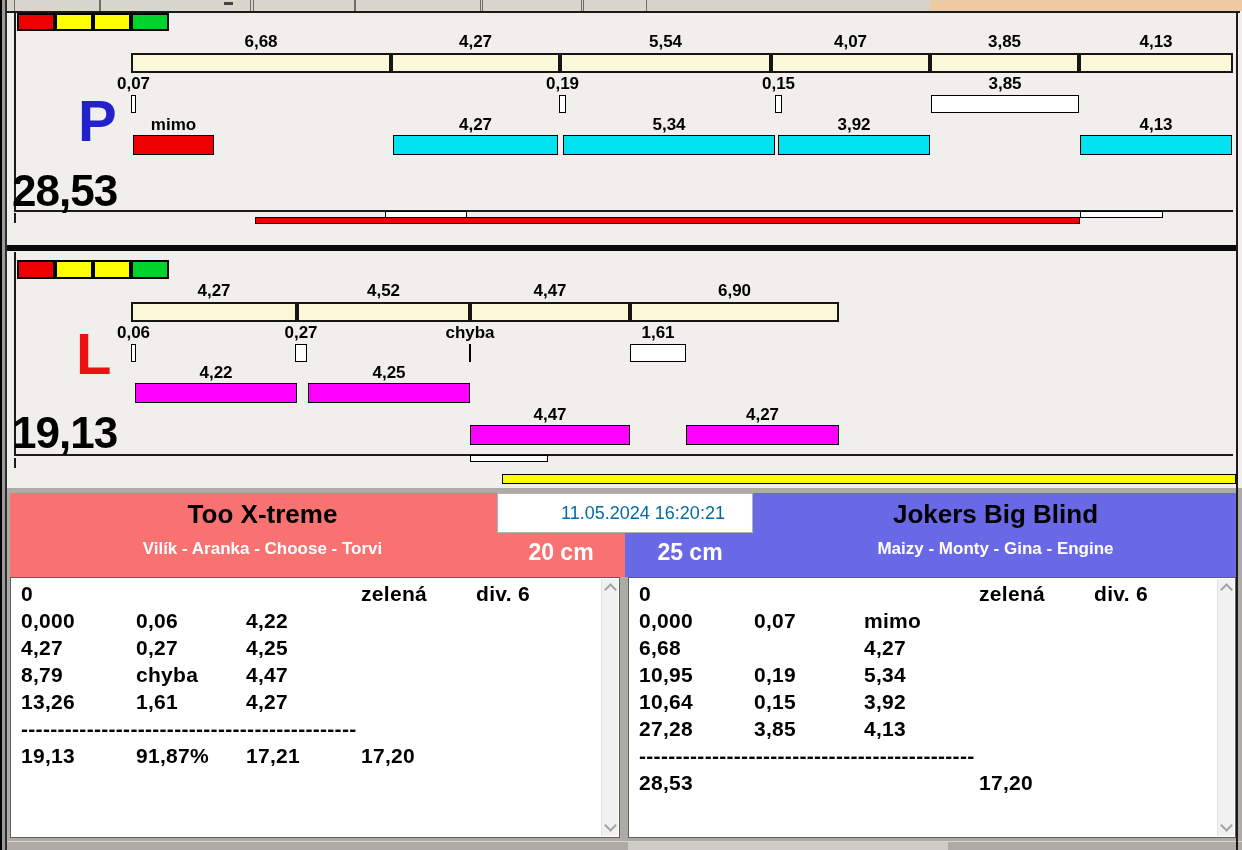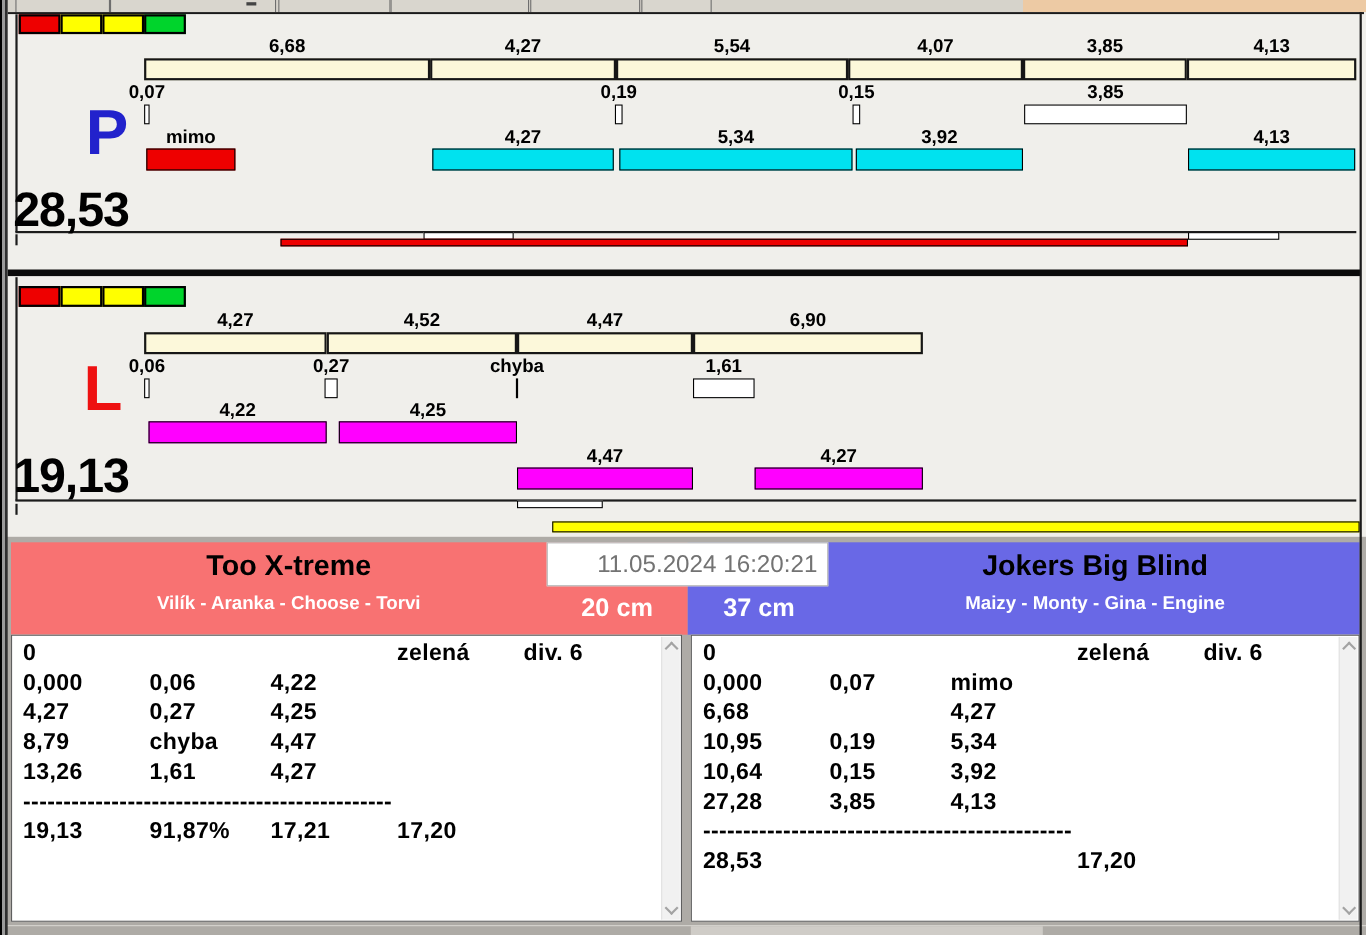--- a/index.html
+++ b/index.html
@@ -32,21 +32,21 @@
   
   .bottom{position:absolute;left:0;top:488px;width:1242px;height:362px;background:#aeaba6;}
   .hdr{position:absolute;top:5px;height:84px;}
   .hdr-left{left:10px;width:615px;}
   .hdr-right{left:625px;width:611px;}
   .team-title{position:absolute;top:6px;font-size:26px;font-weight:bold;color:#000;text-align:center;white-space:nowrap;}
   .team-sub{position:absolute;top:46px;font-size:17px;font-weight:bold;color:#fff;text-align:center;white-space:nowrap;}
   .cm{position:absolute;top:50px;height:28px;font-size:23px;font-weight:bold;color:#fff;text-align:center;line-height:28px;}
   .stamp{position:absolute;left:497px;top:5px;width:256px;height:40px;background:#fff;border:1px solid #b3b3b3;
          box-sizing:border-box;display:flex;align-items:center;justify-content:center;
-         font-size:22px;color:#737373;white-space:nowrap;z-index:5;padding-left:36px;}
+         font-size:18px;color:#0369a1;white-space:nowrap;z-index:5;padding-left:36px;}
   .tpanel{position:absolute;top:89px;height:261px;background:#fff;border:1px solid #5f5f5f;box-sizing:border-box;}
   .tpanel-left{left:10px;width:610px;}
   .tpanel-right{left:628px;width:608px;}
   .rows{position:absolute;left:10px;top:4px;right:24px;bottom:4px;overflow:hidden;}
   .trow{position:relative;height:27px;}
   .tcell{position:absolute;top:0;font-size:21px;font-weight:bold;color:#000;white-space:nowrap;letter-spacing:0.3px;}
   .sbar{position:absolute;right:1px;top:1px;bottom:1px;width:16px;background:#f1f1f1;border-left:1px solid #e2e2e2;}
   .chev{position:absolute;left:4px;width:7px;height:7px;border-style:solid;border-color:#a3a3a3;border-width:2px 2px 0 0;}
   .chev.up{top:6px;transform:rotate(-45deg);}
   .chev.down{bottom:6px;transform:rotate(135deg);}
@@ -196,21 +196,21 @@
     <div class="hdr hdr-right" style="background: rgb(105, 104, 230);">
       <div class="team-title" style="left:130px;width:481px">Jokers Big Blind</div>
       <div class="team-sub" style="left:130px;width:481px">Maizy - Monty - Gina - Engine</div>
     </div>
     <div class="hdr hdr-left" style="background: rgb(248, 114, 114);">
       <div class="team-title" style="left:0;width:505px">Too X-treme</div>
       <div class="team-sub" style="left:0;width:505px">Vilík - Aranka - Choose - Torvi</div>
     </div>
 
     <div class="cm" style="left:497px;width:128px">20 cm</div>
-    <div class="cm" style="left:625px;width:130px">37 cm</div>
+    <div class="cm" style="left:625px;width:130px">25 cm</div>
 
     <div class="stamp">
       <span>11.05.2024 16:20:21</span>
     </div>
 
     <div class="tpanel tpanel-left">
       <div class="rows">
           <div class="trow">
             <div class="tcell" style="left: 0px;">0</div>
             <div class="tcell" style="left: 340px;">zelená</div>

